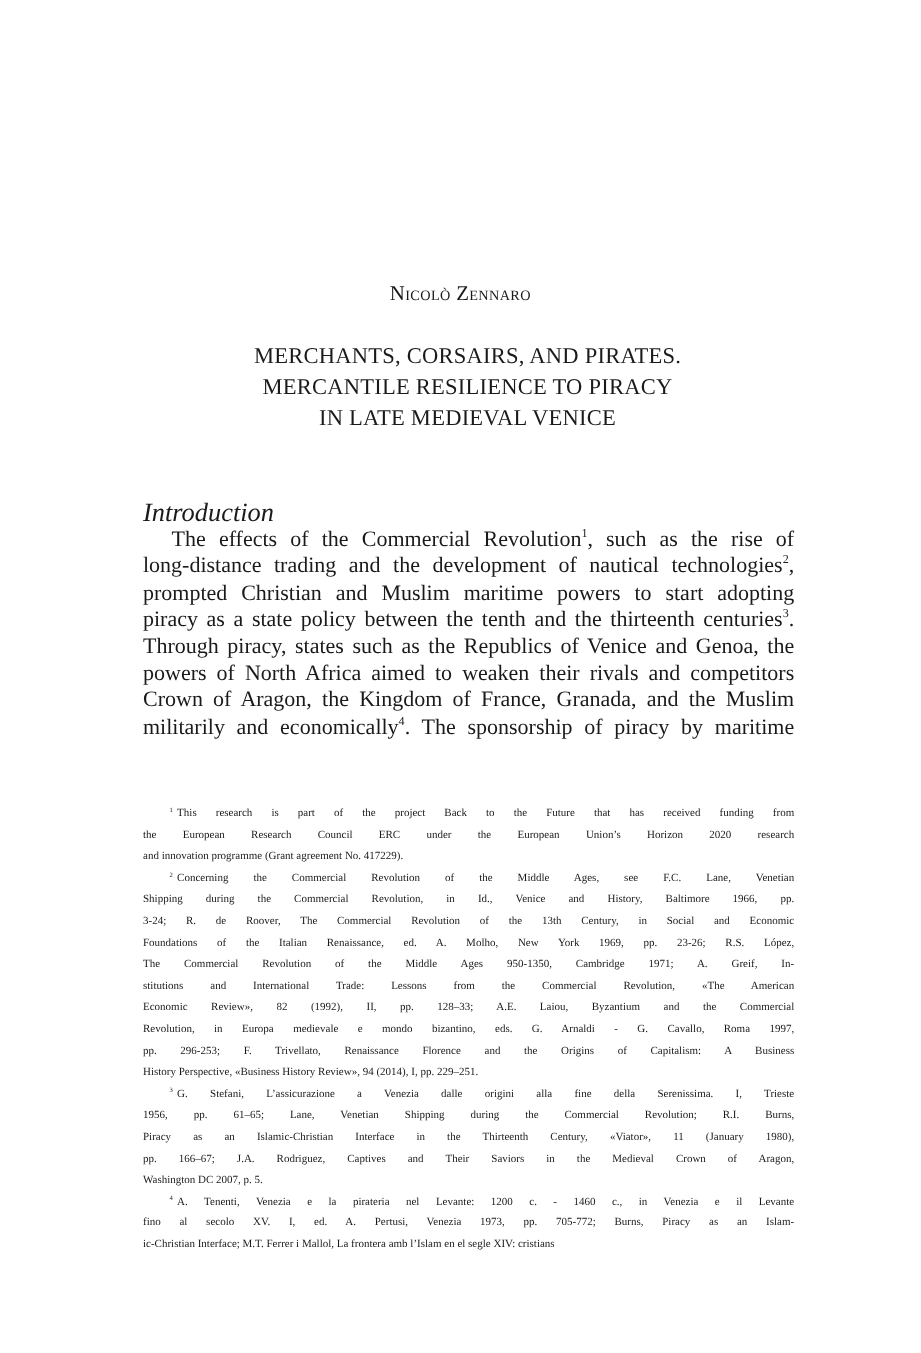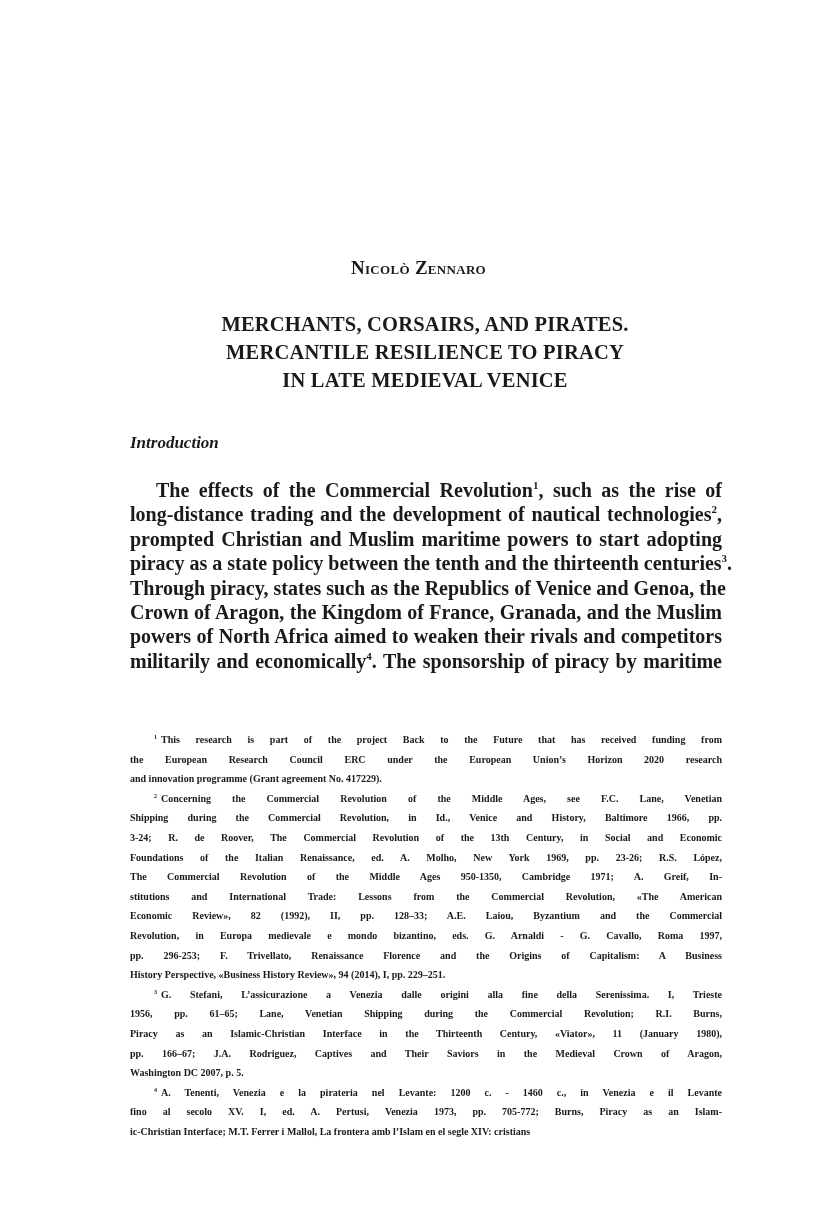--- a/index.html
+++ b/index.html
@@ -1,24 +1,24 @@
 <!DOCTYPE html>
 <html><head>
 <meta charset="utf-8">
 <style>
   html, body { margin: 0; padding: 0; background: #ffffff; }
   body { width: 837px; height: 1230px; position: relative; overflow: hidden;
          font-family: "Liberation Serif", "DejaVu Serif", serif; color: #1a1a1a; }
-  .page { position: absolute; left: 0; top: 0; width: 837px; height: 1230px; font-weight: bold; }
+  .page { position: absolute; left: 0; top: 0; width: 837px; height: 1230px; }
   .author { position: absolute; top: 257px; left: 0; width: 837px; text-align: center;
             font-size: 19px; letter-spacing: 0.3px; font-variant: small-caps; }
   .title { position: absolute; top: 310px; left: 0; width: 850px; text-align: center;
            font-size: 20.5px; line-height: 28px; letter-spacing: 0.2px; }
   .title div { white-space: nowrap; }
-  .heading { position: absolute; top: 433px; left: 130px; font-style: italic; font-size: 17px; }
+  .heading { position: absolute; top: 454px; left: 130px; font-style: italic; font-size: 24px; }
   .body { position: absolute; top: 478px; left: 130px; width: 592px;
           font-size: 20px; line-height: 24.4px; }
   .body .line { display: block; text-align: justify; text-align-last: justify; white-space: nowrap; height: 24.4px; }
   .body .line.first { text-indent: 26px; }
   sup { font-size: 0.55em; line-height: 0; vertical-align: 0.75em; }
   .notes { position: absolute; top: 730px; left: 130px; width: 592px;
            font-size: 10px; line-height: 19.6px; }
   .note { margin: 0; }
   .note .ln { display: block; white-space: nowrap; text-align: justify; text-align-last: justify; height: 19.6px; }
   .note .ln.last { text-align-last: left; }
@@ -39,22 +39,22 @@
   </div>
 
   <div class="heading">Introduction</div>
 
   <div class="body">
     <span class="line first"><span>The effects of the Commercial Revolution</span><sup>1</sup><span>, such as the rise of</span></span>
     <span class="line"><span>long-distance trading and the development of nautical technologies</span><sup>2</sup><span>,</span></span>
     <span class="line"><span>prompted Christian and Muslim maritime powers to start adopting</span></span>
     <span class="line"><span>piracy as a state policy between the tenth and the thirteenth centuries</span><sup>3</sup><span>.</span></span>
     <span class="line"><span>Through piracy, states such as the Republics of Venice and Genoa, the</span></span>
+    <span class="line"><span>powers of North Africa aimed to weaken their rivals and competitors</span></span>
     <span class="line"><span>Crown of Aragon, the Kingdom of France, Granada, and the Muslim</span></span>
-    <span class="line"><span>powers of North Africa aimed to weaken their rivals and competitors</span></span>
     <span class="line"><span>militarily and economically</span><sup>4</sup><span>. The sponsorship of piracy by maritime</span></span>
   </div>
 
   <div class="notes" id="notes">
       <div class="note">
         <span class="ln ind"><span class="num">1</span><span>This research is part of the project Back to the Future that has received funding from</span></span>
         <span class="ln"><span>the European Research Council ERC under the European Union’s Horizon 2020 research</span></span>
         <span class="ln last"><span>and innovation programme (Grant agreement No. 417229).</span></span>
       </div>
       <div class="note">

